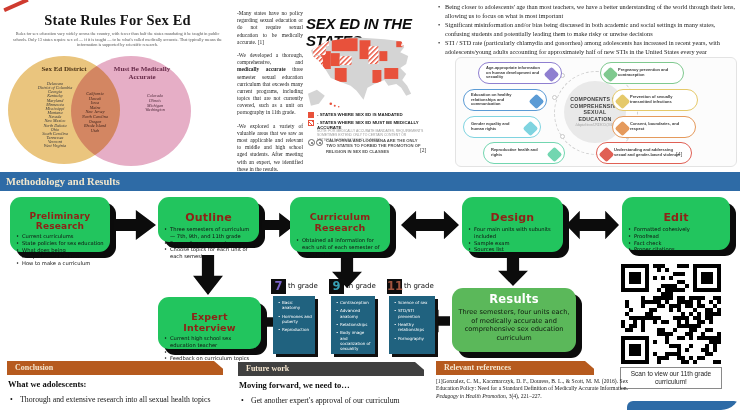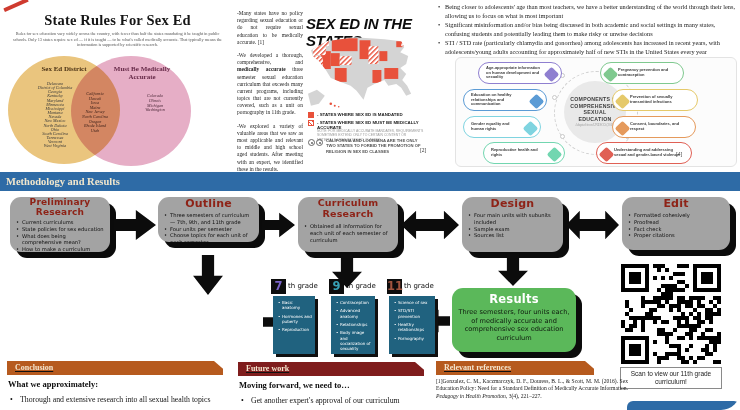--- a/index.html
+++ b/index.html
@@ -74,30 +74,30 @@
   .pills-r .pill:nth-child(2){left:156px;top:31px;width:86px;}
   .pills-r .pill:nth-child(3){left:156px;top:58px;width:84px;}
   .pills-r .pill:nth-child(4){left:140px;top:84px;width:96px;}
   .comp-cite{left:676px;top:151px;font-size:5.5px;color:#333;}
 
   
   .banner-main{left:0;top:172px;width:740px;height:19px;background:#2e6ba6;}
   .banner-main span{display:block;padding-left:6px;line-height:19px;font-size:10.5px;font-weight:bold;color:#f2e7cd;}
 
   
-  .pbox{position:absolute;background:#a3a3a3;border-radius:11px;box-shadow:6px 6px 0 #0b0b0b;box-sizing:border-box;padding:0 6px 3px 6px;font-family:"DejaVu Sans",sans-serif;}
+  .pbox{position:absolute;background:#22c55e;border-radius:11px;box-shadow:6px 6px 0 #0b0b0b;box-sizing:border-box;padding:14px 6px 3px 6px;font-family:"DejaVu Sans",sans-serif;}
   .pbox .ttl{text-align:center;font-weight:bold;color:#8e2317;letter-spacing:.2px;margin-bottom:2px;}
   .pbox .blist{font-size:5.2px;line-height:1.3;color:#101010;}
   .pbox .blist .blt{position:relative;padding-left:6px;}
   .pbox .blist .blt::before{content:"•";position:absolute;left:0;}
   .bx-prelim{left:10px;top:197px;width:100px;height:55px;}
   .bx-prelim .ttl{font-size:9px;}
   .bx-outline{left:158px;top:197px;width:101px;height:45px;}
   .bx-outline .ttl{font-size:11px;}
-  .bx-curric{left:298px;top:197px;width:100px;height:55px;}
+  .bx-curric{left:290px;top:197px;width:100px;height:55px;}
   .bx-curric .ttl{font-size:9.5px;}
   .bx-curric .blist{padding-top:2px;}
   .bx-design{left:462px;top:197px;width:101px;height:55px;}
   .bx-design .ttl{font-size:11px;}
   .bx-edit{left:622px;top:197px;width:108px;height:53px;}
   .bx-edit .ttl{font-size:11px;}
   .bx-expert{left:158px;top:297px;width:103px;height:52px;}
   .bx-expert .ttl{font-size:9.5px;}
   .bx-results{left:452px;top:288px;width:124px;height:64px;background:#5bb85a;padding:4px 6px;}
   .bx-results .ttl{color:#fff;font-size:11.5px;}
@@ -131,24 +131,24 @@
   .gpanel .blt{position:relative;padding-left:4px;margin-bottom:3px;}
   .gpanel .blt::before{content:"•";position:absolute;left:0;}
 
   
   .qr-svg{left:620px;top:264px;width:102px;height:100px;}
   .qr-caption{left:620px;top:367px;width:102px;border:1px solid #8a8a8a;box-sizing:border-box;padding:2px 3px;text-align:center;
               font-family:"Liberation Sans",sans-serif;font-size:6.5px;line-height:1.25;color:#222;background:#fff;}
   .corner-bar{left:627px;top:401px;width:113px;height:9px;background:#2e6ba6;border-radius:6px 6px 0 0;}
 
   
-  .ribbon{position:absolute;height:14px;clip-path:polygon(0 0,calc(100% - 9px) 0,100% 55%,100% 100%,0 100%);text-decoration:underline;}
+  .ribbon{position:absolute;height:14px;clip-path:polygon(0 0,calc(100% - 9px) 0,100% 55%,100% 100%,0 100%);}
   .ribbon span{display:block;padding-left:8px;line-height:14px;font-size:8px;font-weight:bold;color:#f5e6cf;}
   .rb-conclusion{left:7px;top:361px;width:216px;background:#b65a1e;}
-  .rb-future{left:238px;top:362px;width:186px;background:#7f1d1d;}
+  .rb-future{left:238px;top:362px;width:186px;background:#404040;}
   .rb-refs{left:436px;top:361px;width:158px;background:#b65a1e;}
   .sec-h{position:absolute;font-weight:bold;font-size:8.5px;color:#0d0d0d;}
   .h-conc{left:8px;top:379px;}
   .h-fut{left:239px;top:380px;}
   .sec-blist{position:absolute;font-size:7.8px;line-height:1.35;color:#151515;}
   .bl-conc{left:8px;top:395px;width:220px;}
   .bl-fut{left:239px;top:396px;width:190px;}
   .sec-blist .blt{position:relative;padding-left:12px;}
   .sec-blist .blt::before{content:"•";position:absolute;left:2px;}
   .refs-text{left:436px;top:378px;width:192px;font-size:5.6px;line-height:1.3;text-align:justify;color:#1a1a1a;}
@@ -365,20 +365,28 @@
         <div class="blt">Proofread</div>
         <div class="blt">Fact check</div>
         <div class="blt">Proper citations</div>
       </div>
   </div>
 
   <div class="arr arr-d a5"></div>
   <div class="arr arr-d a6"></div>
   <div class="arr arr-d a7"></div>
 
+  <div class="pbox bx-expert">
+    <div class="ttl">Expert Interview</div>
+    <div class="blist">
+        <div class="blt">Current high school sex education teacher</div>
+        <div class="blt">Feedback on project</div>
+        <div class="blt">Feedback on curriculum topics and units</div>
+      </div>
+  </div>
   <div class="arr arr-r a8"></div>
   <div class="arr arr-l a9"></div>
 
   <div class="gbadge g7">
     <span class="sq" style="color: rgb(122, 99, 201);">7</span>
     <span class="suf">th grade</span>
   </div>
   <div class="gpanel gp7">
       <div class="blt">Basic anatomy</div>
       <div class="blt">Hormones and puberty</div>
@@ -704,21 +712,21 @@
         <rect x="23" y="24" width="1" height="1"></rect>
         <rect x="24" y="24" width="1" height="1"></rect>
       </g>
     </svg>
   <div class="abs qr-caption">Scan to view our 11th grade curriculum!</div>
   <div class="abs corner-bar"></div>
 
   <div class="ribbon rb-conclusion">
     <span>Conclusion</span>
   </div>
-  <div class="sec-h h-conc">What we approximately:</div>
+  <div class="sec-h h-conc">What we adolescents:</div>
   <div class="sec-blist bl-conc">
       <div class="blt">Thorough and extensive research into all sexual health topics</div>
     </div>
 
   <div class="ribbon rb-future">
     <span>Future work</span>
   </div>
   <div class="sec-h h-fut">Moving forward, we need to…</div>
   <div class="sec-blist bl-fut">
       <div class="blt">Get another expert's approval of our curriculum</div>

